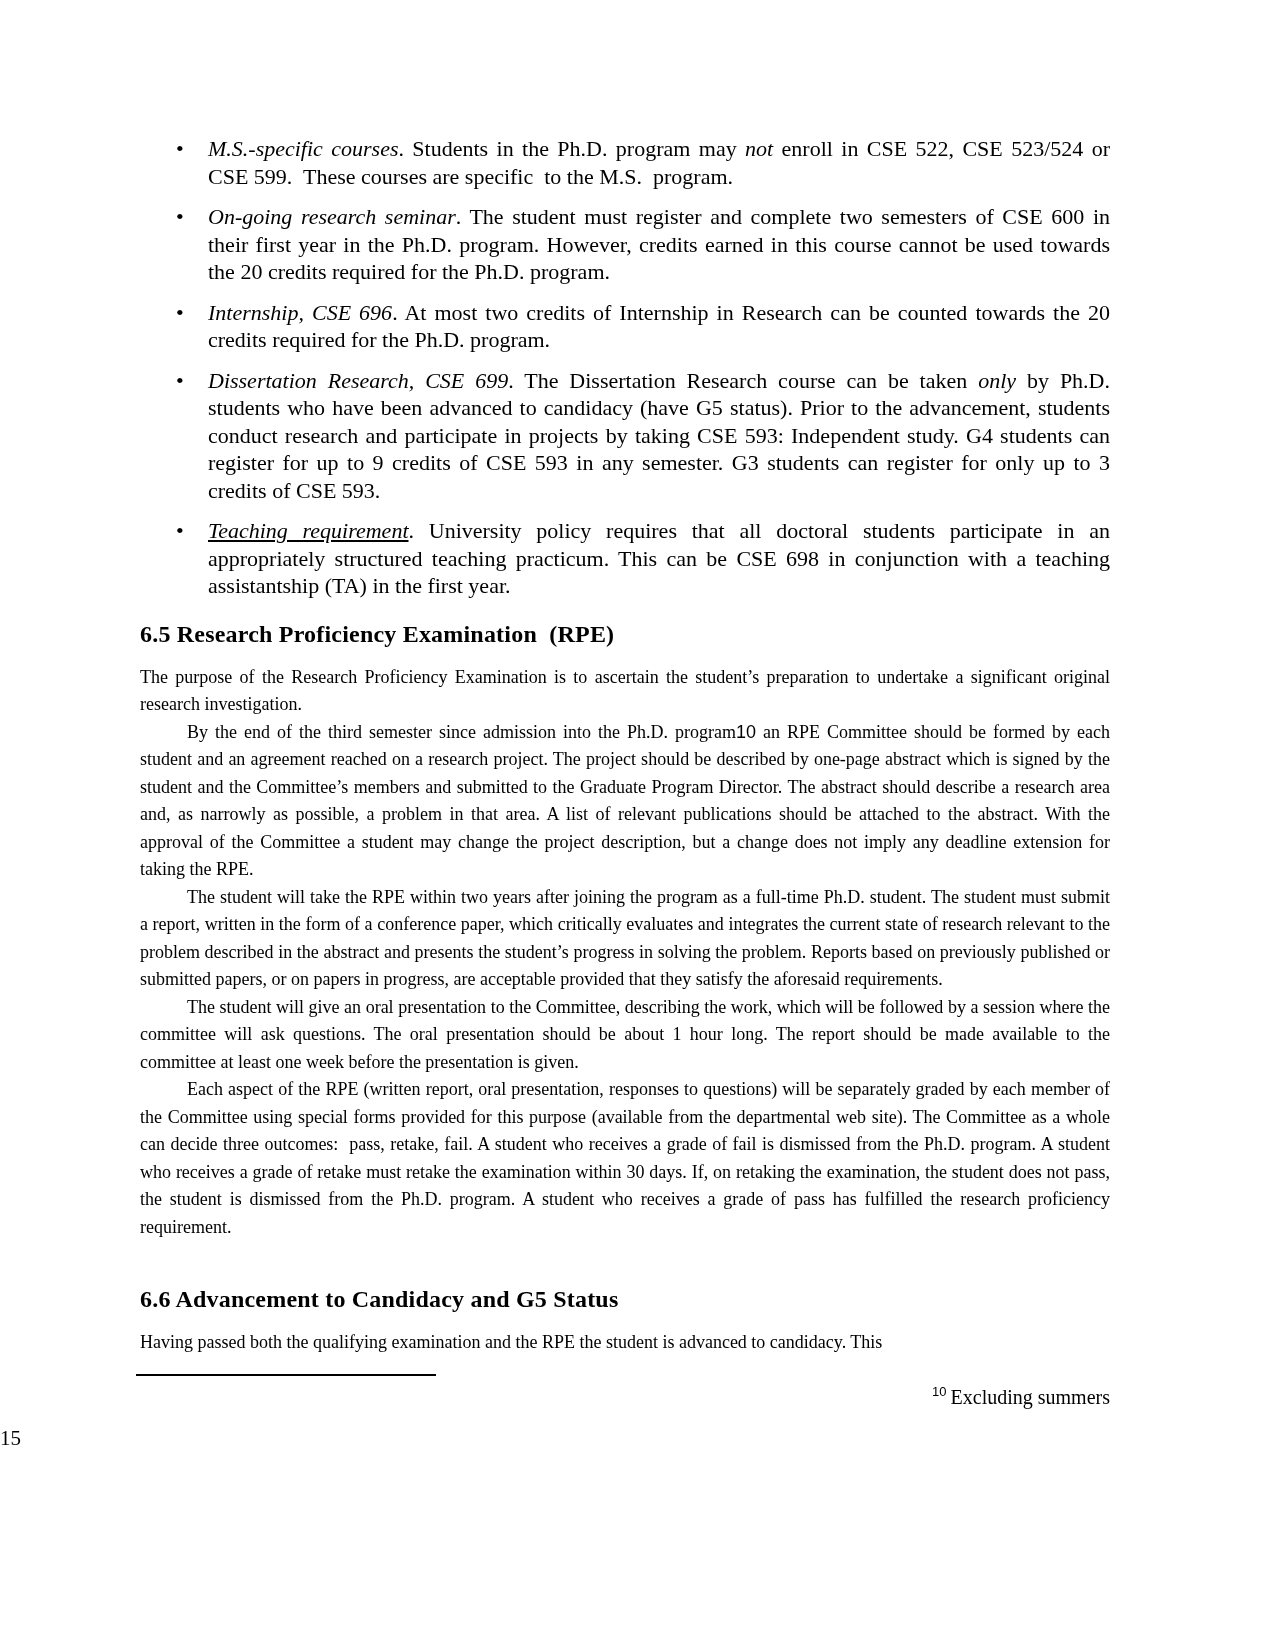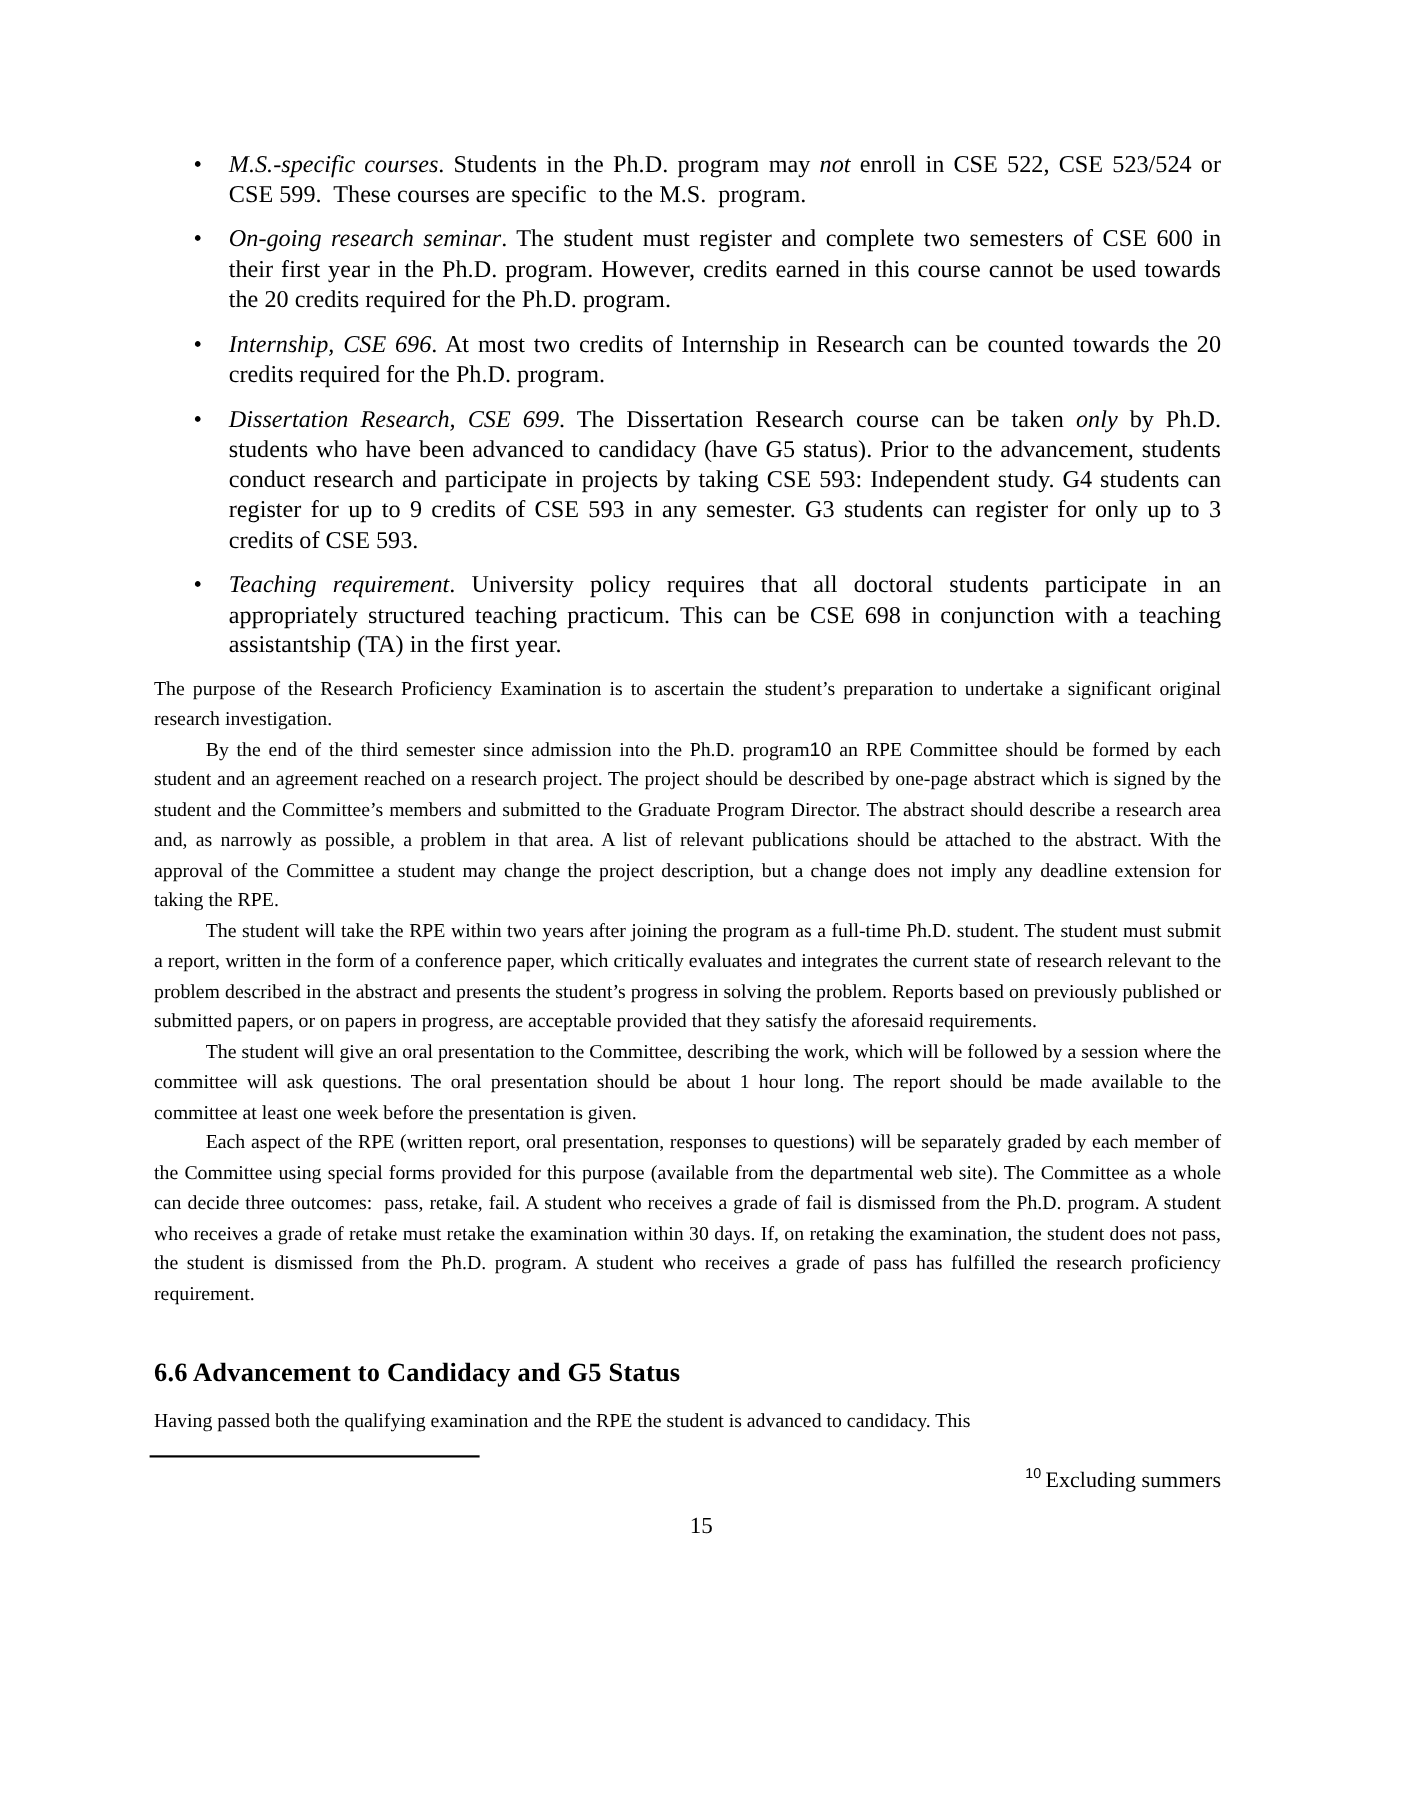--- a/index.html
+++ b/index.html
@@ -86,38 +86,39 @@
   }
   .footnote-text .sup {
     font-family: "Liberation Sans", "DejaVu Sans", sans-serif;
     font-size: 13px;
     margin-right: 4px;
   }
   .page-number {
     margin-top: 16px;
     margin-left: -140px;
     margin-right: -165px;
-    text-align: center;
+    text-align: left;
     font-size: 21px;
   }
 </style>
 </head>
 <body>
 
 <div class="page">
   <div class="content">
 
     <ul class="bullets">
       <li><span style="font-style: italic;">M.S.-specific courses</span><span>. Students in the Ph.D. program may </span><span style="font-style: italic;">not</span><span> enroll in CSE 522, CSE 523/524 or CSE 599.&nbsp; These courses are specific&nbsp; to&nbsp;the M.S.&nbsp; program.</span></li>
       <li><span style="font-style: italic;">On-going research seminar</span><span>. The student must register and complete two semesters of CSE 600 in their first year in the Ph.D. program. However, credits earned in this course cannot be used towards the 20 credits required for the Ph.D. program.</span></li>
       <li><span style="font-style: italic;">Internship, CSE 696</span><span>. At most two credits of Internship in Research can be counted towards the 20 credits required for the Ph.D. program.</span></li>
       <li><span style="font-style: italic;">Dissertation Research, CSE 699</span><span>. The Dissertation Research course can be taken </span><span style="font-style: italic;">only</span><span> by Ph.D. students who have been advanced to candidacy (have G5 status). Prior to the advancement, students conduct research and participate in projects by taking CSE 593: Independent study. G4 students can register for up to 9 credits of CSE 593 in any semester. G3 students can register for only up to 3 credits of CSE 593.</span></li>
-      <li><span style="font-style: italic;">Teaching requirement</span><span>. University policy requires that all doctoral students participate in an appropriately structured teaching practicum. This can be CSE 698 in conjunction with a teaching assistantship (TA) in the first year.</span></li>
+      <li><span style="font-style: italic; text-decoration: underline;">Teaching requirement</span><span>. University policy requires that all doctoral students participate in an appropriately structured teaching practicum. This can be CSE 698 in conjunction with a teaching assistantship (TA) in the first year.</span></li>
     </ul>
 
+    <h2 class="section-heading">6.5 Research Proficiency Examination&nbsp; (RPE)</h2>
 
     <p class="body-para"><span>The purpose of the Research Proficiency Examination is to ascertain the student’s preparation to undertake a significant original research investigation.</span></p>
     <p class="body-para indent"><span>By the end of the third semester since admission into the Ph.D. program</span><span class="sans">10</span><span> an RPE Committee should be formed by each student and an agreement reached on a research project. The project should be described by one-page abstract which is signed by the student and the Committee’s members and submitted to the Graduate Program Director. The abstract should describe a research area and, as narrowly as possible, a problem in that area. A list of relevant publications should be attached to the abstract. With the approval of the Committee a student may change the project description, but a change does not imply any deadline extension for taking the RPE.</span></p>
     <p class="body-para indent"><span>The student will take the RPE within two years after joining the program as a full-time Ph.D. student. The student must submit a report, written in the form of a conference paper, which critically evaluates and integrates the current state of research relevant to the problem described in the abstract and presents the student’s progress in solving the problem. Reports based on previously published or submitted papers, or on papers in progress, are acceptable provided that they satisfy the aforesaid requirements.</span></p>
     <p class="body-para indent"><span>The student will give an oral presentation to the Committee, describing the work, which will be followed by a session where the committee will ask questions. The oral presentation should be about 1 hour long. The report should be made available to the committee at least one week before the presentation is given.</span></p>
     <p class="body-para indent"><span>Each aspect of the RPE (written report, oral presentation, responses to questions) will be separately graded by each member of the Committee using special forms provided for this purpose (available from the departmental web site). The Committee as a whole can decide three outcomes:&nbsp; pass, retake, fail. A student who receives a grade of fail is dismissed from the Ph.D. program. A student who receives a grade of retake must retake the examination within 30 days. If, on retaking the examination, the student does not pass, the student is dismissed from the Ph.D. program. A student who receives a grade of pass has fulfilled the research proficiency requirement.</span></p>
 
     <h2 class="section-heading second">6.6 Advancement to Candidacy and G5 Status</h2>
 
     <p class="body-para"><span>Having passed both the qualifying examination and the RPE the student is advanced to candidacy. This</span></p>

